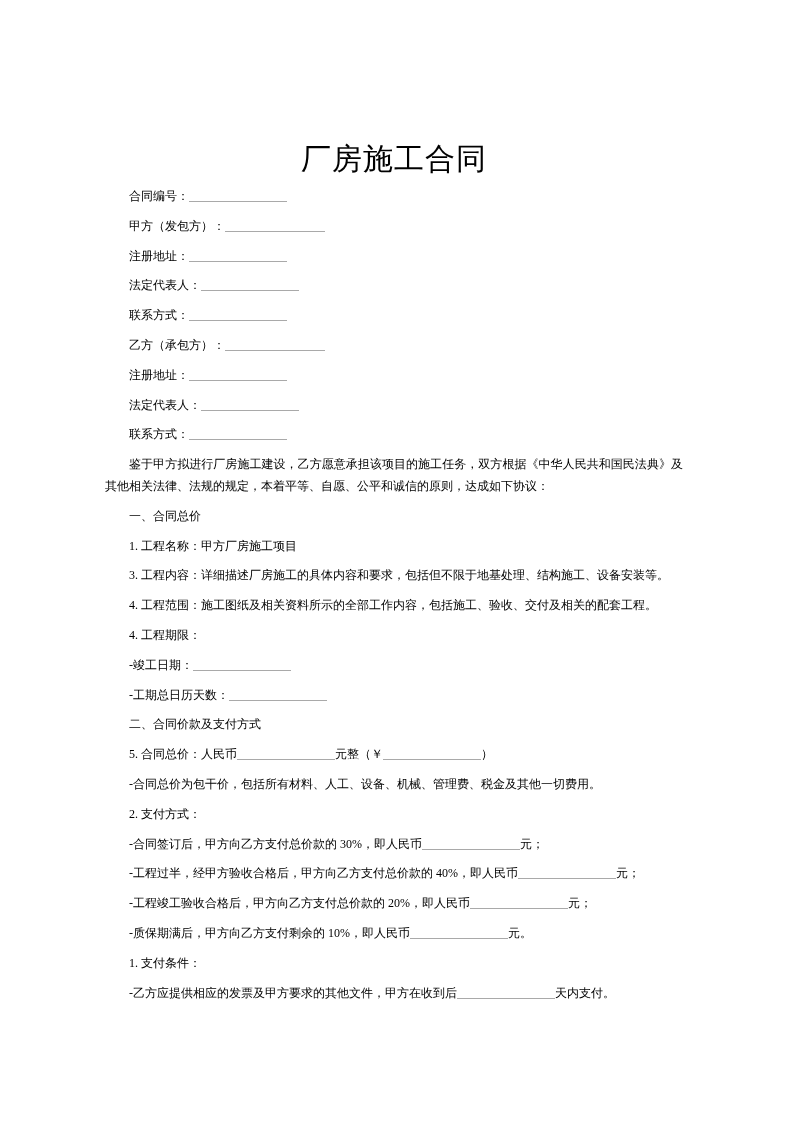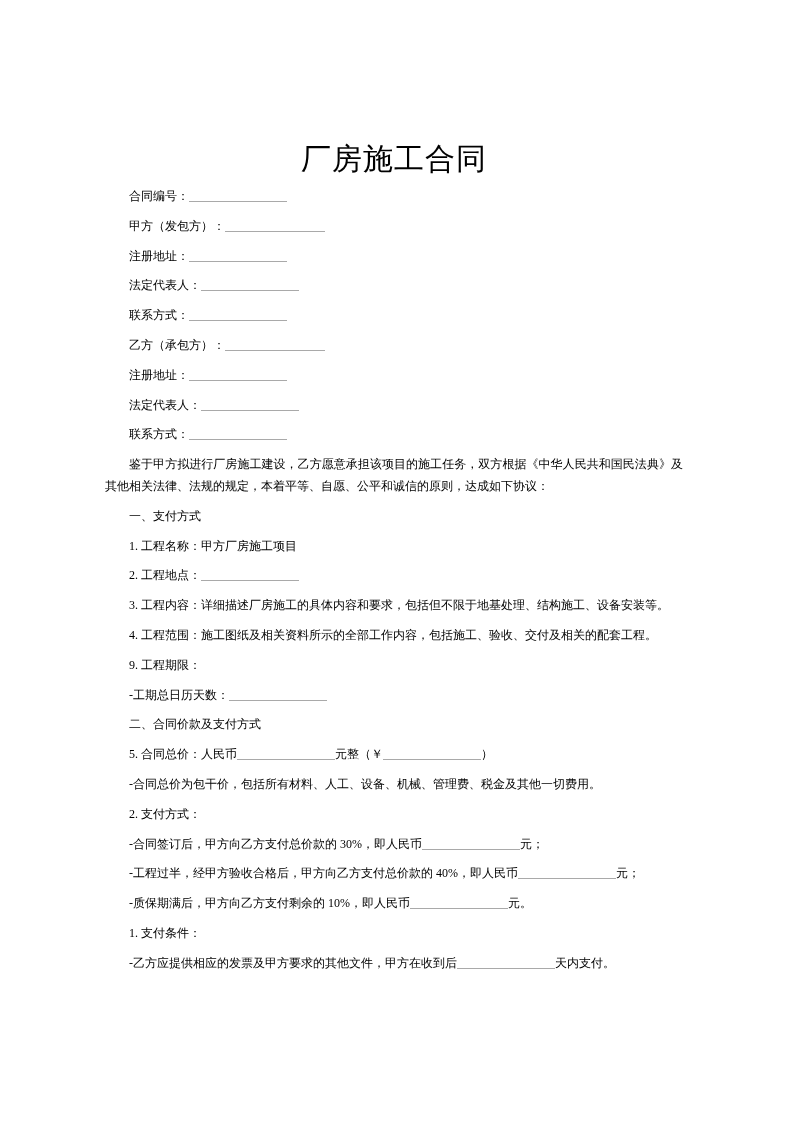--- a/index.html
+++ b/index.html
@@ -56,30 +56,31 @@
       <p class="para"><span>合同编号：</span><span class="blank" style="width: 98px;"></span></p>
       <p class="para"><span>甲方（发包方）：</span><span class="blank" style="width: 100px;"></span></p>
       <p class="para"><span>注册地址：</span><span class="blank" style="width: 98px;"></span></p>
       <p class="para"><span>法定代表人：</span><span class="blank" style="width: 98px;"></span></p>
       <p class="para"><span>联系方式：</span><span class="blank" style="width: 98px;"></span></p>
       <p class="para"><span>乙方（承包方）：</span><span class="blank" style="width: 100px;"></span></p>
       <p class="para"><span>注册地址：</span><span class="blank" style="width: 98px;"></span></p>
       <p class="para"><span>法定代表人：</span><span class="blank" style="width: 98px;"></span></p>
       <p class="para"><span>联系方式：</span><span class="blank" style="width: 98px;"></span></p>
       <p class="para"><span>鉴于甲方拟进行厂房施工建设，乙方愿意承担该项目的施工任务，双方根据《中华人民共和国民法典》及其他相关法律、法规的规定，本着平等、自愿、公平和诚信的原则，达成如下协议：</span></p>
-      <p class="para"><span>一、支付方式</span></p>
+      <p class="para"><span>一、合同总价</span></p>
       <p class="para"><span>1. 工程名称：甲方厂房施工项目</span></p>
-      <p class="para"><span>2. 工程地点：</span><span class="blank" style="width: 98px;"></span></p>
       <p class="para"><span>3. 工程内容：详细描述厂房施工的具体内容和要求，包括但不限于地基处理、结构施工、设备安装等。</span></p>
       <p class="para"><span>4. 工程范围：施工图纸及相关资料所示的全部工作内容，包括施工、验收、交付及相关的配套工程。</span></p>
-      <p class="para"><span>9. 工程期限：</span></p>
+      <p class="para"><span>4. 工程期限：</span></p>
+      <p class="para"><span>-竣工日期：</span><span class="blank" style="width: 98px;"></span></p>
       <p class="para"><span>-工期总日历天数：</span><span class="blank" style="width: 98px;"></span></p>
       <p class="para"><span>二、合同价款及支付方式</span></p>
       <p class="para"><span>5. 合同总价：人民币</span><span class="blank" style="width: 98px;"></span><span>元整（￥</span><span class="blank" style="width: 98px;"></span><span>）</span></p>
       <p class="para"><span>-合同总价为包干价，包括所有材料、人工、设备、机械、管理费、税金及其他一切费用。</span></p>
       <p class="para"><span>2. 支付方式：</span></p>
       <p class="para"><span>-合同签订后，甲方向乙方支付总价款的 30%，即人民币</span><span class="blank" style="width: 98px;"></span><span>元；</span></p>
       <p class="para"><span>-工程过半，经甲方验收合格后，甲方向乙方支付总价款的 40%，即人民币</span><span class="blank" style="width: 98px;"></span><span>元；</span></p>
+      <p class="para"><span>-工程竣工验收合格后，甲方向乙方支付总价款的 20%，即人民币</span><span class="blank" style="width: 98px;"></span><span>元；</span></p>
       <p class="para"><span>-质保期满后，甲方向乙方支付剩余的 10%，即人民币</span><span class="blank" style="width: 98px;"></span><span>元。</span></p>
       <p class="para"><span>1. 支付条件：</span></p>
       <p class="para"><span>-乙方应提供相应的发票及甲方要求的其他文件，甲方在收到后</span><span class="blank" style="width: 98px;"></span><span>天内支付。</span></p>
     </div>
 </div>
 
 </body></html>

